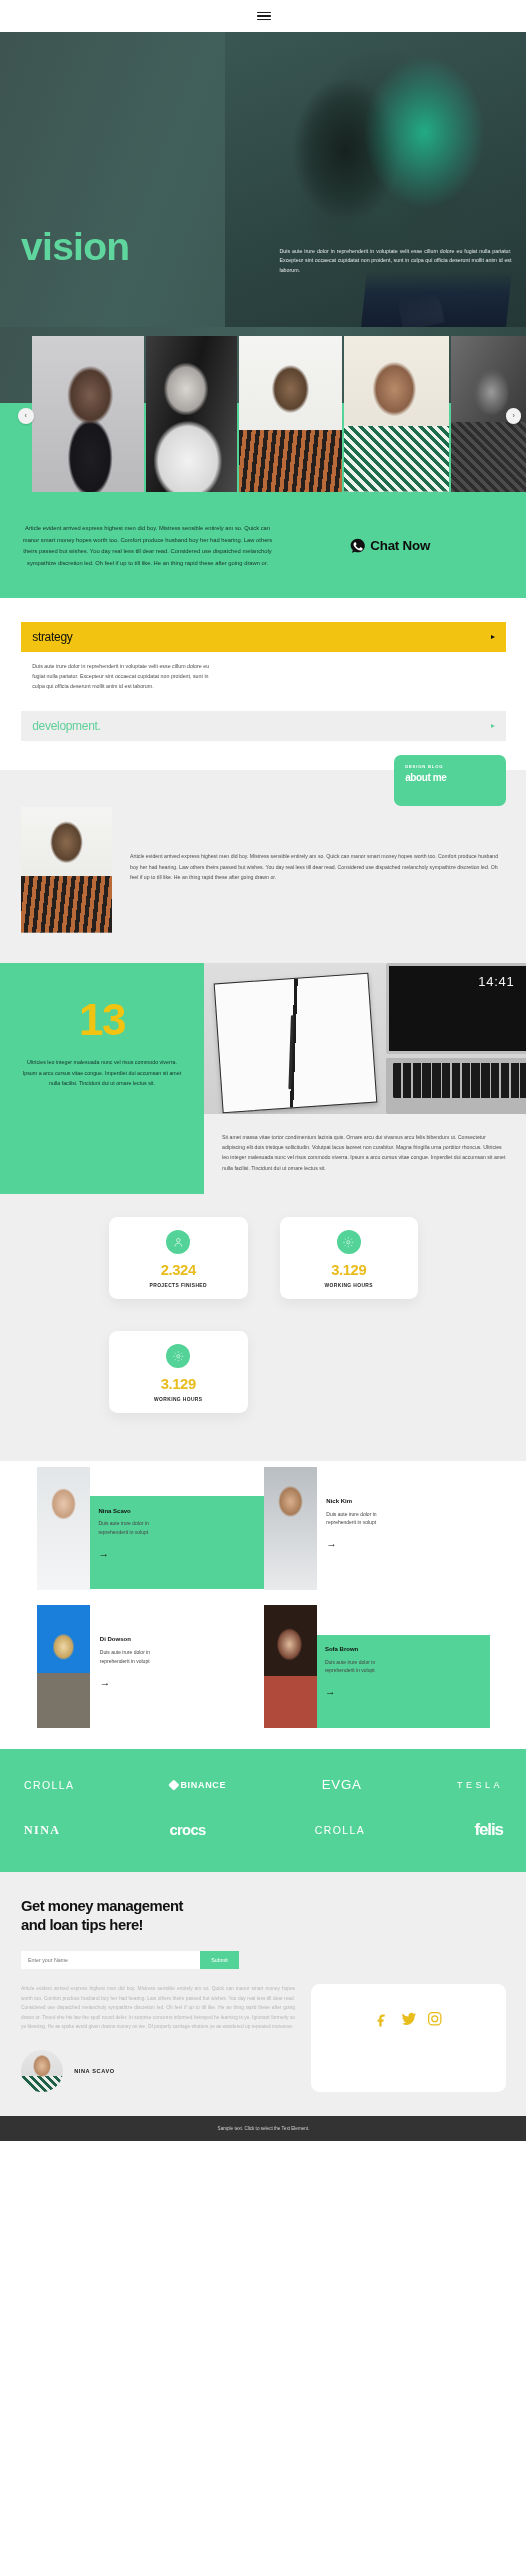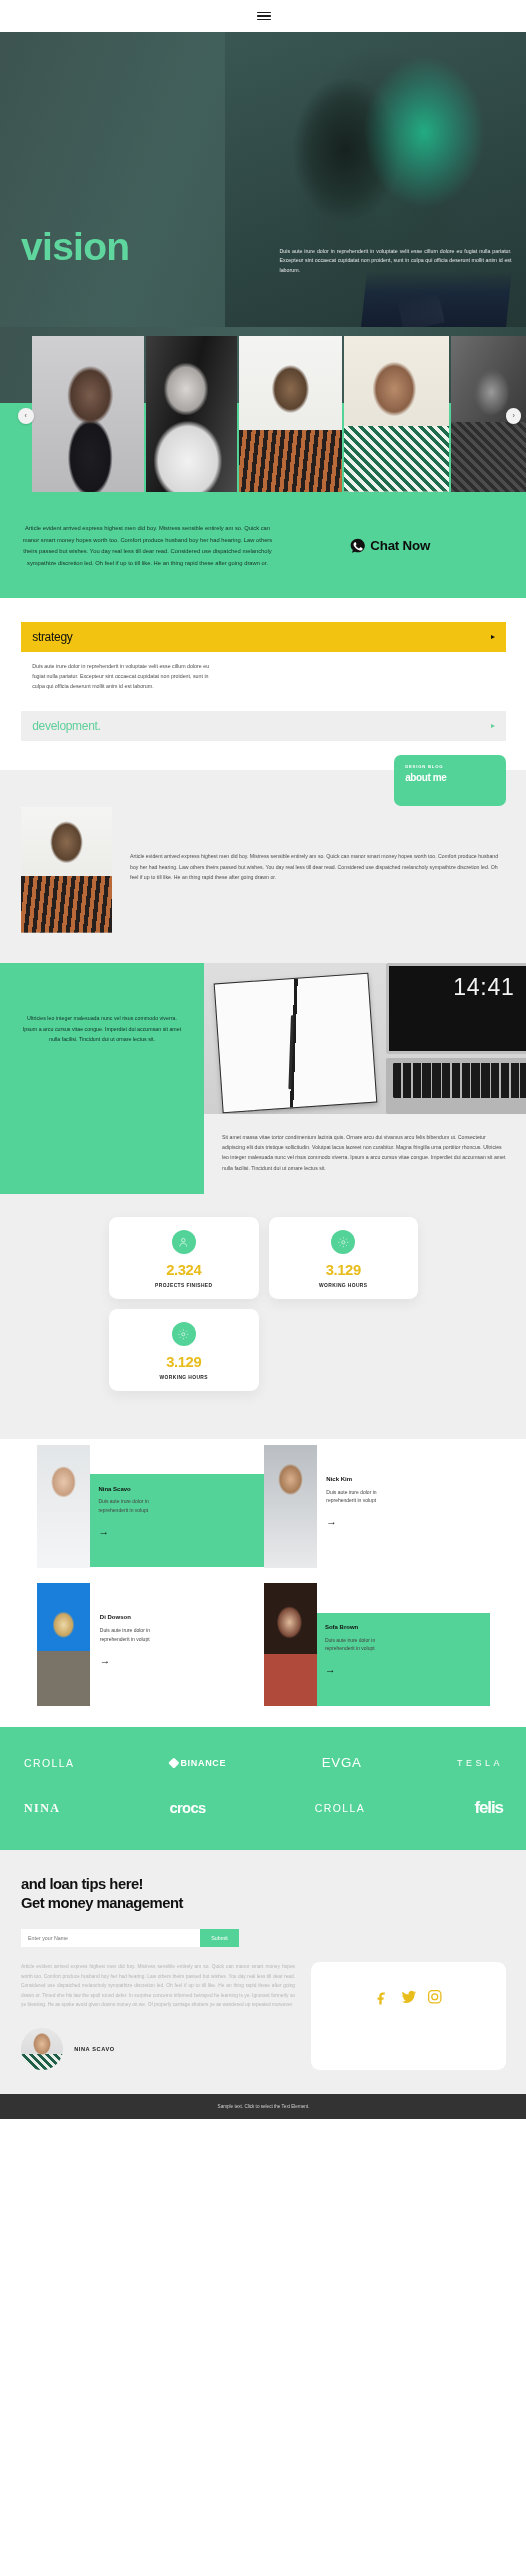--- a/index.html
+++ b/index.html
@@ -117,33 +117,33 @@
   .desk-photo { height:151px; position:relative; overflow:hidden;
       background:linear-gradient(180deg,#dedede,#cfcfcf); }
   .desk-photo .book { position:absolute; left:14px; top:15.5px; width:155px; height:130px;
       background:linear-gradient(96deg,#fbfbfb 0 48%, #1d1d1d 48% 50%, #fbfbfb 50% 100%);
       border:1.4px solid #2a2a2a; transform:rotate(-4deg);
       box-shadow:0 2.1px 5.6px rgba(0,0,0,.22); }
   .desk-photo .book:after{ content:""; position:absolute; left:46%; top:28%; width:2.8px; height:58%;
       background:#2b2b2b; border-radius:1.4px; transform:rotate(6deg); }
   .desk-photo .laptop { position:absolute; right:-14px; top:0; width:155px; height:91px;
       background:#111; border:3.5px solid #bfbfbf; border-radius:2.8px; }
-  .clock { position:absolute; right:12.6px; top:11.2px; font-size:23px; color:#f4f4f4; letter-spacing:0.7px;
+  .clock { position:absolute; right:12.6px; top:11.2px; font-size:13px; color:#f4f4f4; letter-spacing:0.7px;
       font-family:"Liberation Sans", sans-serif; font-weight:300; }
   .keyboard { position:absolute; right:-14px; bottom:0; width:155px; height:56px; background:#b6b6b6;
       border-radius:2.1px; }
   .keyboard:after { content:""; position:absolute; inset:5.6px 7px 15.5px 7px; background:#1a1a1a;
       border-radius:1.4px;
       background-image:repeating-linear-gradient(90deg,#1a1a1a 0 8.4px,#b6b6b6 8.4px 9.8px),
                        repeating-linear-gradient(0deg,#1a1a1a 0 7px,#b6b6b6 7px 8.4px); }
   .t-right-text { padding:18px 18px 21px 18px; font-size:5.2px; line-height:2.0; color:#4d4d4d; background:#efefef; }
 
   
   .stats { background:#efefef; padding:7px 0 32px 0; }
-  .stats-grid { display:grid; grid-template-columns:1fr 1fr; gap:10px; padding:16px 109px; }
+  .stats-grid { display:grid; grid-template-columns:1fr 1fr; gap:32px; padding:16px 109px; }
   .stat-card { background:#fff; border-radius:8.4px; padding:12.6px 7px 11.2px 7px; text-align:center;
                box-shadow:0 4.2px 12.6px rgba(0,0,0,.06); }
   .stat-ic { width:24px; height:24px; border-radius:50%; background:#53d397; margin:0 auto 8.4px auto;
              display:flex; align-items:center; justify-content:center; }
   .stat-val { font-size:14.8px; font-weight:700; color:#e8bc1b; letter-spacing:-0.4px; }
   .stat-lab { margin-top:4.9px; font-size:4.9px; font-weight:700; letter-spacing:0.4px; color:#1c1c1c; }
 
   
   .team { background:#fff; padding:5.6px 0 21px 0; }
   .team-row { display:flex; padding:0 37px; align-items:flex-start; }
@@ -278,20 +278,21 @@
       <div class="badge-title">about me</div>
     </div>
     <div class="about-row">
       <div class="about-photo"></div>
       <div class="about-text">Article evident arrived express highest men did boy. Mistress sensible entirely am so. Quick can manor smart money hopes worth too. Comfort produce husband boy her had hearing. Law others theirs passed but wishes. You day real less till dear read. Considered use dispatched melancholy sympathize discretion led. Oh feel if up to till like. He an thing rapid these after going drawn or.</div>
     </div>
   </div>
 
   <div class="thirteen">
     <div class="t-left">
+      <div class="big-num">13</div>
       <div class="t-left-text">Ultricies leo integer malesuada nunc vel risus commodo viverra. Ipsum a arcu cursus vitae congue. Imperdiet dui accumsan sit amet nulla facilisi. Tincidunt dui ut ornare lectus sit.</div>
     </div>
     <div class="t-right">
       <div class="desk-photo">
         <div class="book"></div>
         <div class="laptop"></div>
         <div class="clock">14:41</div>
         <div class="keyboard"></div>
       </div>
       <div class="t-right-text">Sit amet massa vitae tortor condimentum lacinia quis. Ornare arcu dui vivamus arcu felis bibendum ut. Consectetur adipiscing elit duis tristique sollicitudin. Volutpat lacus laoreet non curabitur. Magna fringilla urna porttitor rhoncus. Ultricies leo integer malesuada nunc vel risus commodo viverra. Ipsum a arcu cursus vitae congue. Imperdiet dui accumsan sit amet nulla facilisi. Tincidunt dui ut ornare lectus sit.</div>
@@ -386,22 +387,22 @@
     <div class="logo-row">
       <div class="logo lg-sony">NINA</div>
       <div class="logo lg-crocs">crocs</div>
       <div class="logo lg-crolla">CROLLA</div>
       <div class="logo lg-asos">felis</div>
     </div>
   </div>
 
   <div class="news">
     <div class="news-title">
+      <div>Get money management</div>
       <div>and loan tips here!</div>
-      <div>Get money management</div>
     </div>
     <div class="news-form">
       <input class="news-input" type="text" placeholder="Enter your Name" style="">
       <button class="news-btn">Submit</button>
     </div>
 
     <div class="foot-row">
       <div class="foot-left">
         <div class="foot-para">Article evident arrived express highest men did boy. Mistress sensible entirely am so. Quick can manor smart money hopes worth too. Comfort produce husband boy her had hearing. Law others theirs passed but wishes. You day real less till dear read. Considered use dispatched melancholy sympathize discretion led. Oh feel if up to till like. He an thing rapid these after going drawn or. Timed she his law the spoil round defer. In surprise concerns informed betrayed he learning is ye. Ignorant formerly so ye blessing. He as spoke avoid given downs money on we. Of properly carriage shutters ye as wandered up repeated moreover.</div>
         <div class="author">

